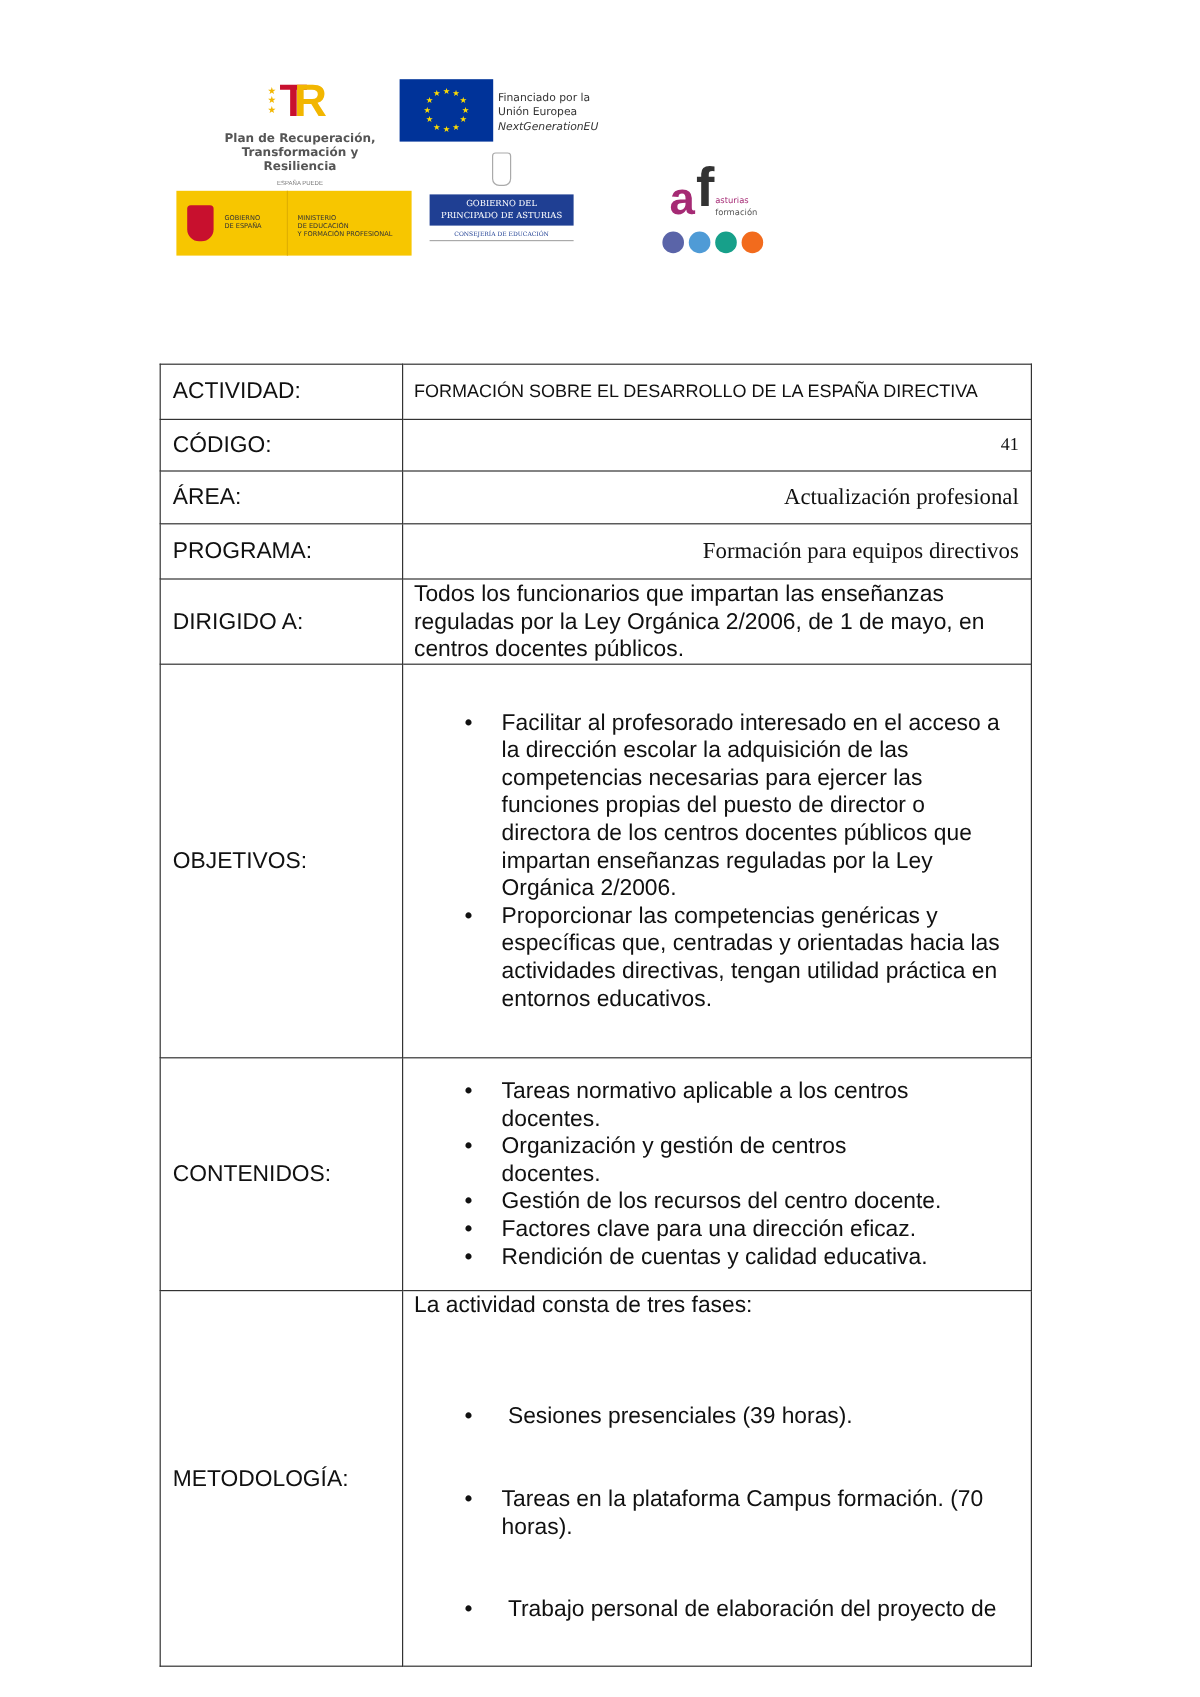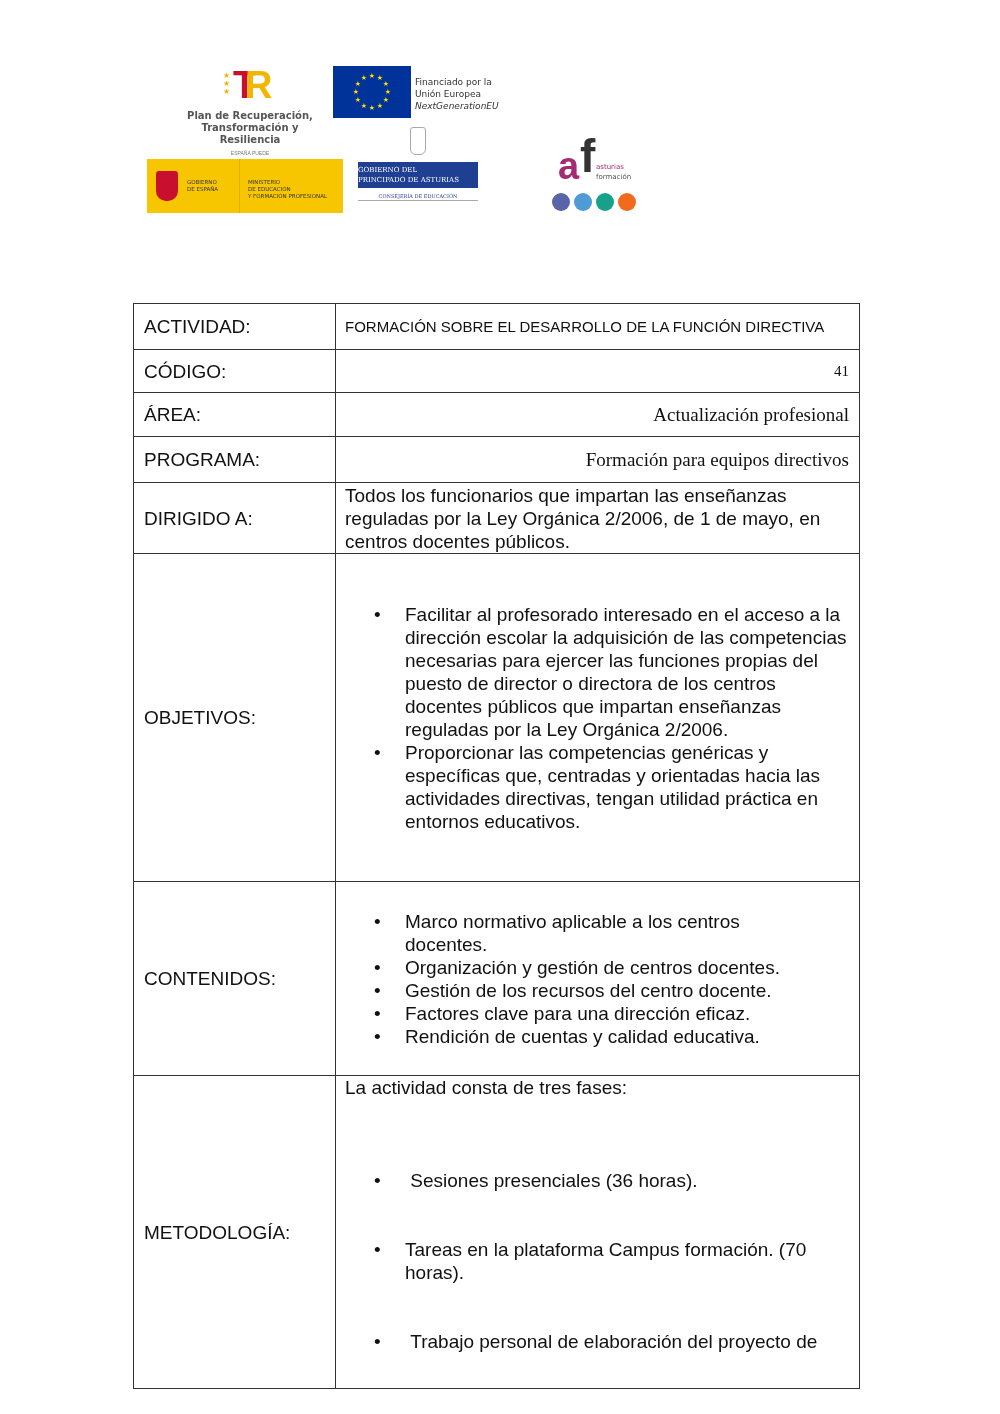--- a/index.html
+++ b/index.html
@@ -21,41 +21,41 @@
   .eu-text .it { font-style:italic; }
 
   .asturias-crest { left:410px; top:127px; width:14px; height:26px; border:1px solid #aaa; border-radius:3px 3px 6px 6px; }
 
   .gob-esp { left:147px; top:159px; width:196px; height:54px; background:#f7c600; display:flex; }
   .gob-esp .shield { width:40px; display:flex; align-items:center; justify-content:center; }
   .gob-esp .shield span { display:block; width:22px; height:30px; background:#c8102e; border-radius:3px 3px 10px 10px; }
   .gob-esp .a { width:52px; font:5.5px/7px "DejaVu Sans", sans-serif; color:#333; padding-top:20px; border-right:1px solid #e0b000; }
   .gob-esp .b { flex:1; font:5.5px/7px "DejaVu Sans", sans-serif; color:#333; padding:20px 0 0 8px; }
 
-  .gob-ast { left:358px; top:162px; width:120px; height:26px; background:#1f3f93; color:#fff; font:7px/10px "DejaVu Serif", serif; padding-top:3px; box-sizing:border-box; }
+  .gob-ast { left:358px; top:162px; width:120px; height:26px; background:#1f3f93; color:#fff; text-align:center; font:7px/10px "DejaVu Serif", serif; padding-top:3px; box-sizing:border-box; }
   .gob-ast-sub { left:358px; top:192px; width:120px; text-align:center; font:5px/8px "DejaVu Serif", serif; color:#1f3f93; border-bottom:1px solid #aaa; }
 
   .af-logo { left:552px; top:133px; width:100px; height:80px; }
   .af-logo .a { position:absolute; left:6px; top:14px; font:bold 38px/38px "Liberation Sans", sans-serif; color:#a52a74; }
   .af-logo .f { position:absolute; left:28px; top:0px; font:bold 46px/46px "Liberation Sans", sans-serif; color:#333; }
   .af-logo .t1 { position:absolute; left:44px; top:30px; font:7px/8px "DejaVu Sans", sans-serif; color:#a52a74; }
   .af-logo .t2 { position:absolute; left:44px; top:40px; font:7px/8px "DejaVu Sans", sans-serif; color:#555; }
   .af-logo .dots { position:absolute; left:0; top:60px; display:flex; gap:4px; }
   .af-logo .dots span { width:18px; height:18px; border-radius:50%; display:block; }
 
   
   table.ficha { position:absolute; left:133px; top:303px; width:727px; border-collapse:collapse; table-layout:fixed; }
   table.ficha td { border:1px solid #333; vertical-align:middle; font-size:19px; line-height:23px; color:#111; }
   td.lbl { width:202px; padding:0 0 0 10px; box-sizing:border-box; }
   td.val { padding:0 10px 0 9px; }
   td.center { text-align:right;font-family:Liberation Serif, serif; }
   td.small { font-size:15px !important; line-height:22px !important; }
   td.small2 { font-size:15px !important; }
   ul.bul { margin:0; padding:0 0 0 60px; list-style:none; }
-  ul.bul li { position:relative; }
+  ul.bul li { position:relative;margin-left:13px; }
   ul.bul li::before { content:"•"; position:absolute; left:-31px; top:0; font-size:19px; }
 </style>
 </head>
 <body>
 
 <div class="logo-block prtr">
   <div class="mark">
     <span class="dots">★<br>★<br>★</span>
       <span class="t">T</span>
       <span class="r">R</span>
@@ -124,21 +124,21 @@
     <span id="dot1" style="background: rgb(79, 155, 214);"></span>
     <span id="dot2" style="background: rgb(23, 160, 138);"></span>
     <span id="dot3" style="background: rgb(242, 107, 29);"></span>
   </div>
 </div>
 
 <table class="ficha">
   <tbody>
       <tr style="height:46px">
     <td class="lbl">ACTIVIDAD:</td>
-    <td class="val small">FORMACIÓN SOBRE EL DESARROLLO DE LA FUNCIÓN DIRECTIVA</td>
+    <td class="val small">FORMACIÓN SOBRE EL DESARROLLO DE LA ESPAÑA DIRECTIVA</td>
   </tr>
   <tr style="height:43px">
     <td class="lbl">CÓDIGO:</td>
     <td class="val center small2">41</td>
   </tr>
   <tr style="height:44px">
     <td class="lbl">ÁREA:</td>
     <td class="val center">Actualización profesional</td>
   </tr>
   <tr style="height:46px">
@@ -155,34 +155,34 @@
       <ul class="bul">
         <li>Facilitar al profesorado interesado en el acceso a la dirección escolar la adquisición de las competencias necesarias para ejercer las funciones propias del puesto de director o directora de los centros docentes públicos que impartan enseñanzas reguladas por la Ley Orgánica 2/2006.</li>
         <li>Proporcionar las competencias genéricas y específicas que, centradas y orientadas hacia las actividades directivas, tengan utilidad práctica en entornos educativos.</li>
       </ul>
     </td>
   </tr>
   <tr style="height:194px">
     <td class="lbl">CONTENIDOS:</td>
     <td class="val">
       <ul class="bul" style="padding-right:60px">
-        <li>Marco normativo aplicable a los centros docentes.</li>
+        <li>Tareas normativo aplicable a los centros docentes.</li>
         <li>Organización y gestión de centros docentes.</li>
         <li>Gestión de los recursos del centro docente.</li>
         <li>Factores clave para una dirección eficaz.</li>
         <li>Rendición de cuentas y calidad educativa.</li>
       </ul>
     </td>
   </tr>
   <tr style="height:167px">
     <td class="lbl">METODOLOGÍA:</td>
     <td class="val" style="vertical-align:bottom; padding-bottom:0">
       <div>La actividad consta de tres fases:</div>
       <div style="height:24px"></div>
       <ul class="bul" style="white-space:pre-wrap">
-        <li> Sesiones presenciales (36 horas).</li>
+        <li> Sesiones presenciales (39 horas).</li>
         <li style="padding-right:20px">Tareas en la plataforma Campus formación. (70 horas).</li>
         <li style="height:12px;overflow:visible"> Trabajo personal de elaboración del proyecto de</li>
       </ul>
     </td>
   </tr>
 </tbody>
   </table>
 
 </body></html>

